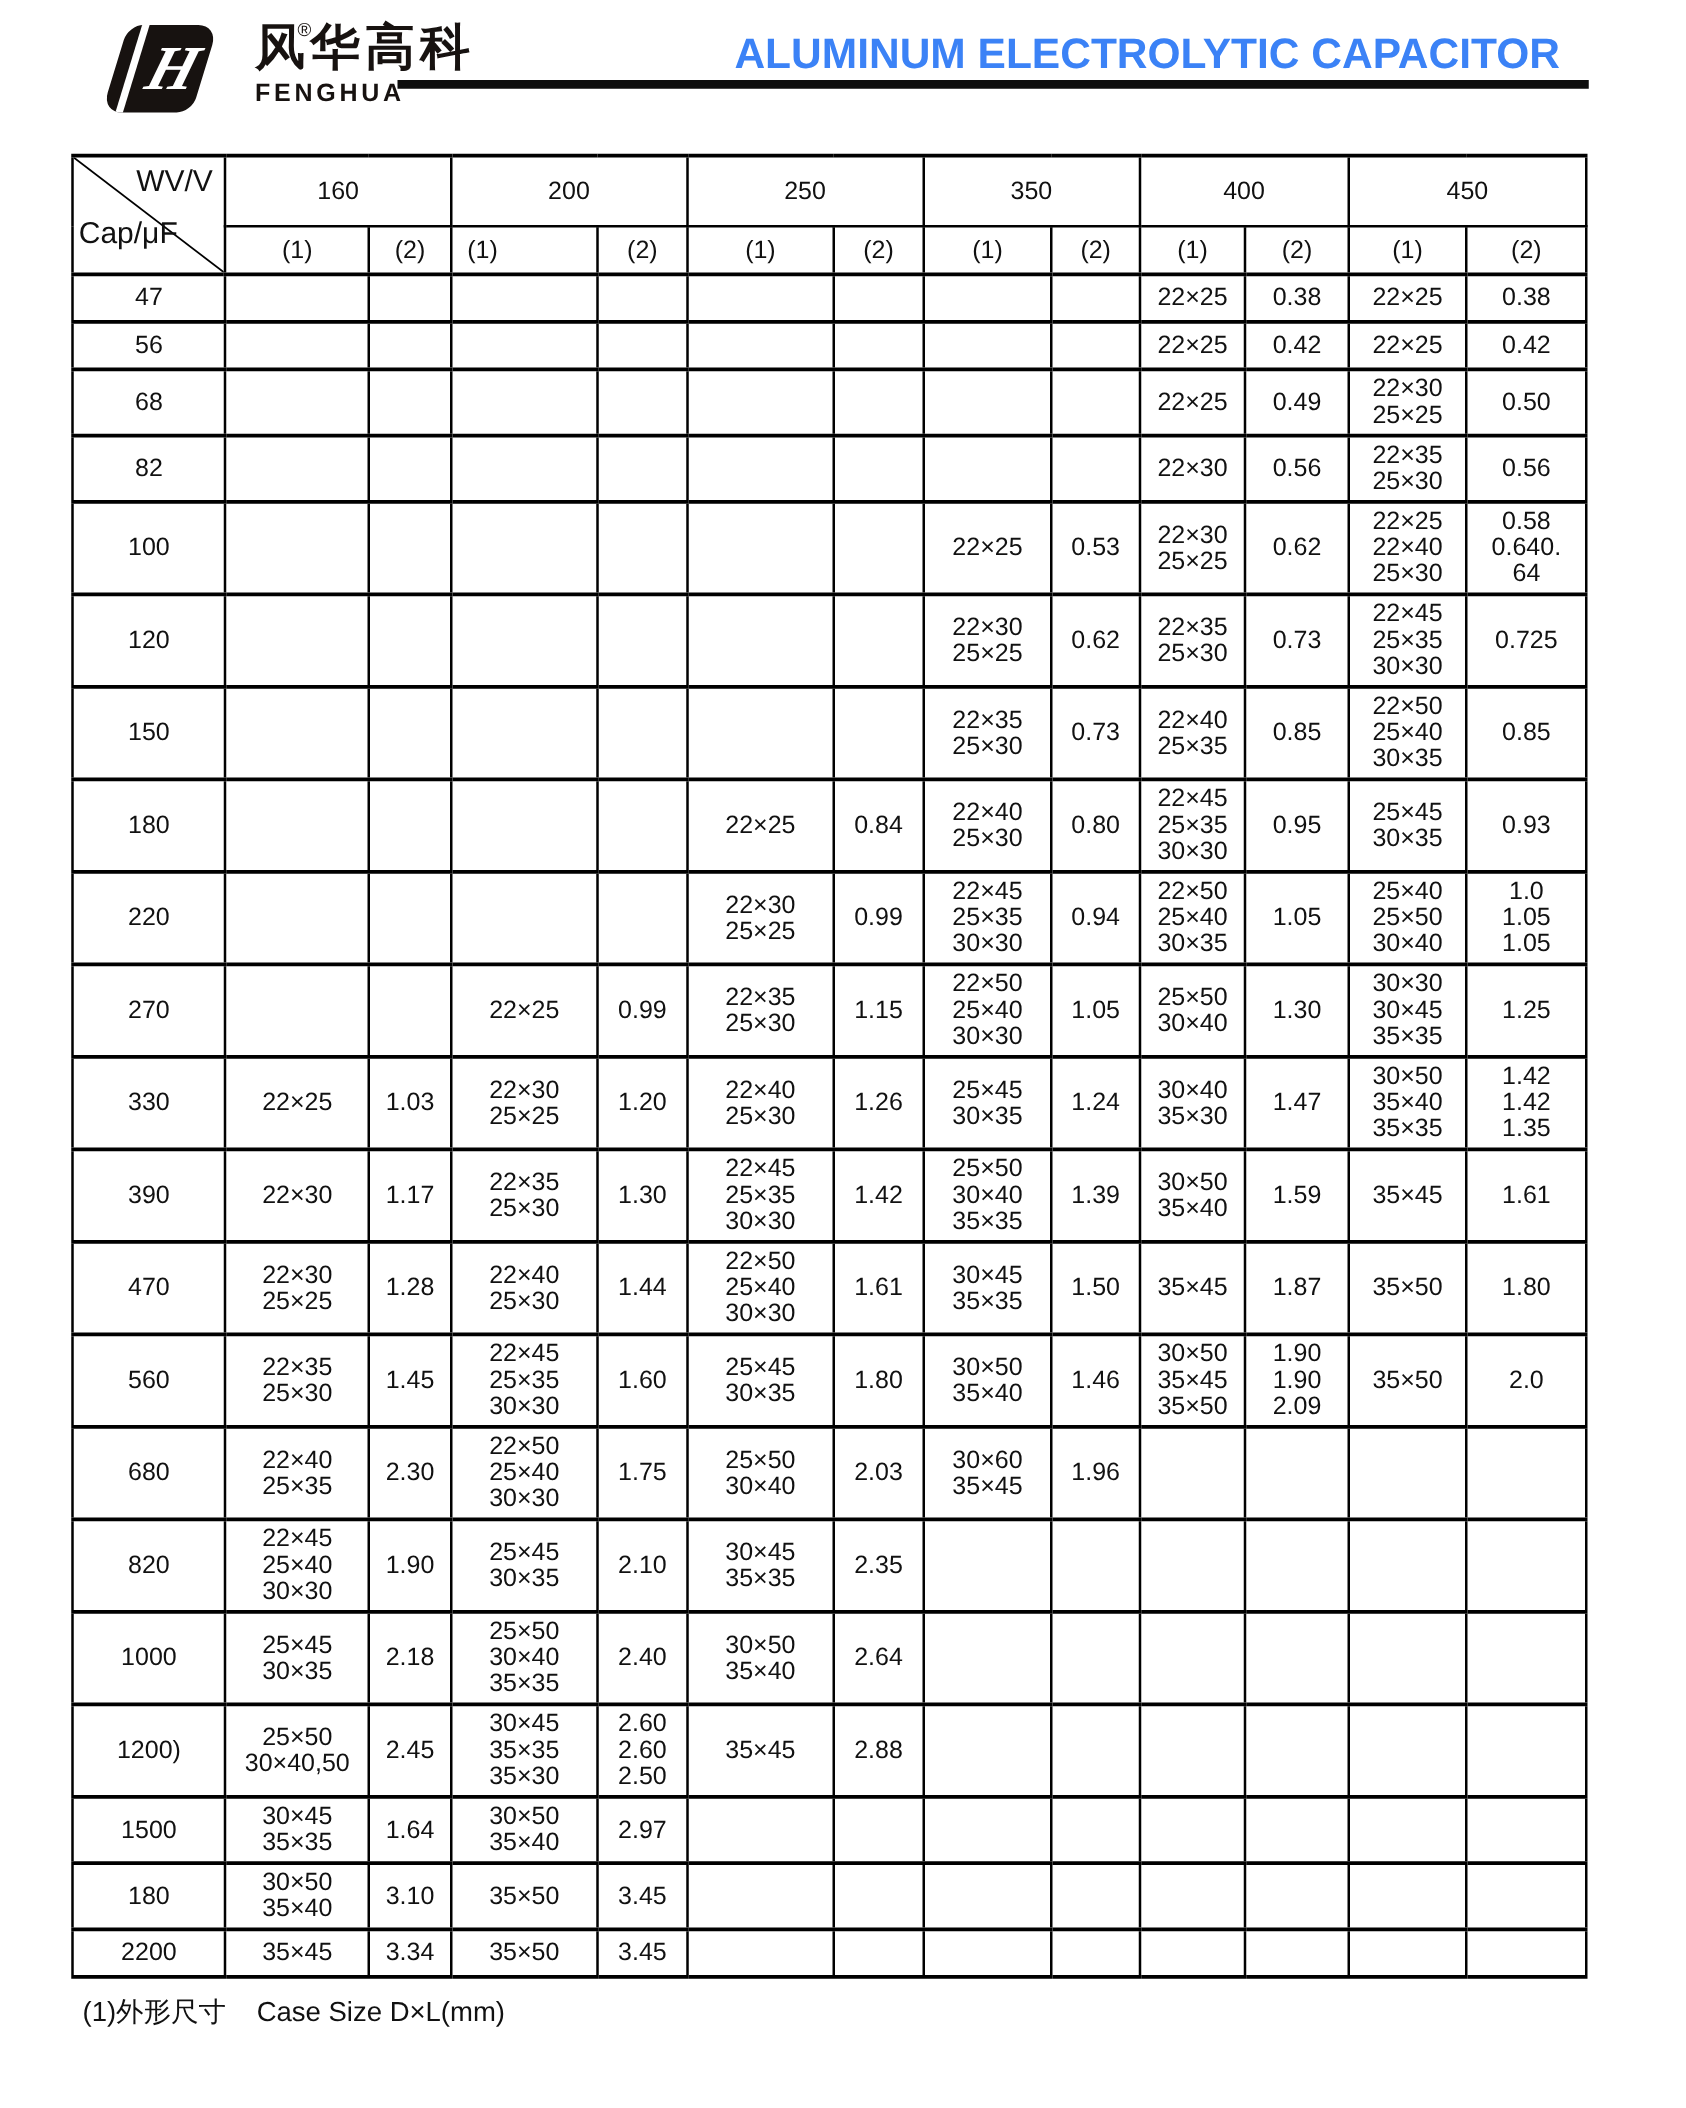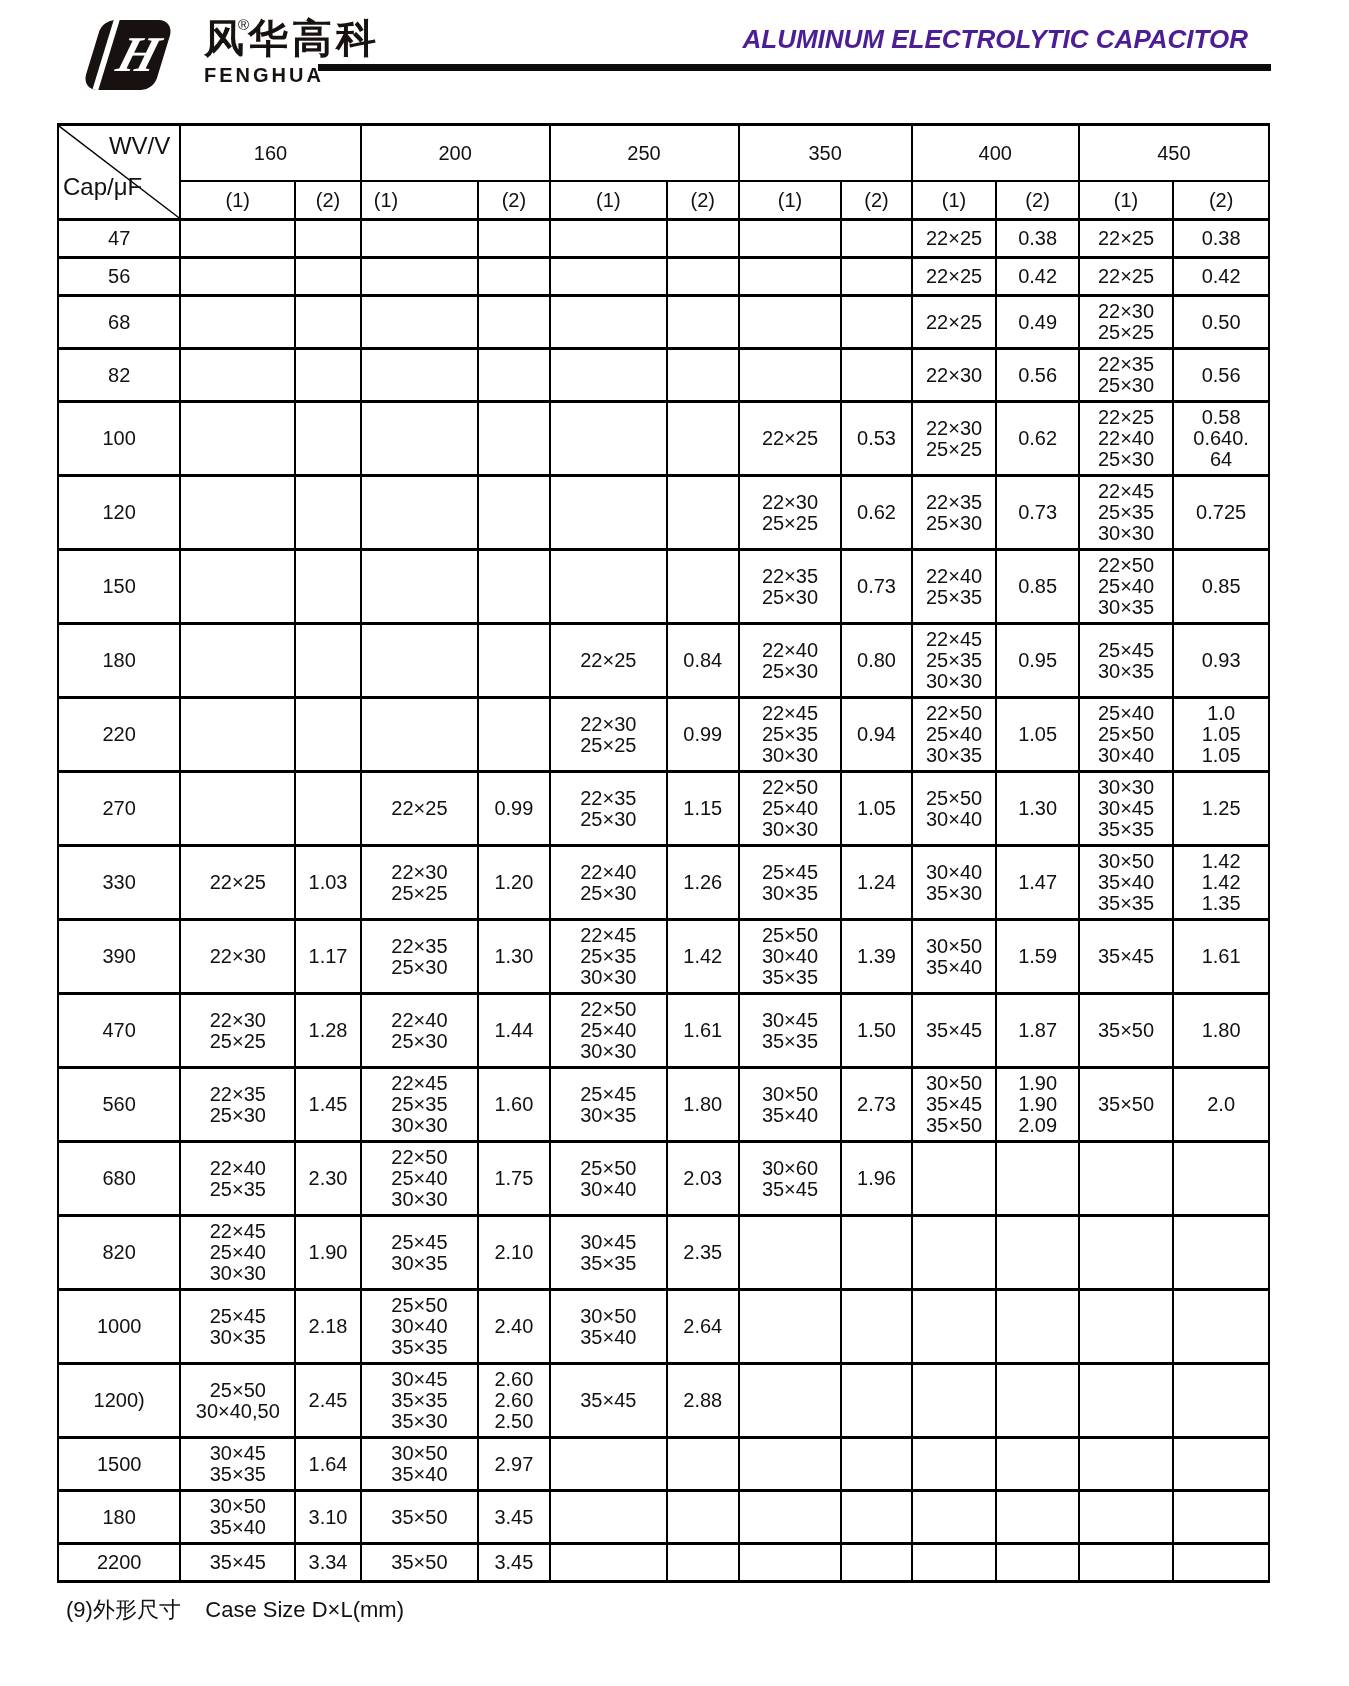--- a/index.html
+++ b/index.html
@@ -44,22 +44,22 @@
   .brand-cn {
     font-size: 40px; font-weight: bold; letter-spacing: 4px;
     color: #171210; line-height: 44px;
   }
   .brand-en {
     font-size: 20px; font-weight: bold; letter-spacing: 3px;
     color: #171210; line-height: 30px; margin-top: 0px;
   }
   .doc-title {
     position: absolute; top: 24px; right: 101px;
-    font-size: 26px; font-weight: bold; letter-spacing: 0px;
-    color: #4c1d95; white-space: nowrap; font-style: italic;
+    font-size: 34px; font-weight: bold; letter-spacing: 0px;
+    color: #3b82f6; white-space: nowrap;
   }
   .title-rule {
     position: absolute; left: 318px; top: 64px;
     width: 953px; height: 7px; background: #0d0d0d;
   }
 
   
   .table-wrap { position: absolute; left: 57px; top: 123px; width: 1213px; }
   table.spec {
     width: 100%;
@@ -422,21 +422,21 @@
             <td>1.45</td>
             <td>22×45
 25×35
 30×30</td>
             <td>1.60</td>
             <td>25×45
 30×35</td>
             <td>1.80</td>
             <td>30×50
 35×40</td>
-            <td>2.73</td>
+            <td>1.46</td>
             <td>30×50
 35×45
 35×50</td>
             <td>1.90
 1.90
 2.09</td>
             <td>35×50</td>
             <td>2.0</td>
           </tr>
           <tr>
@@ -562,17 +562,17 @@
             <td></td>
             <td></td>
             <td></td>
             <td></td>
             <td></td>
           </tr>
         </tbody>
     </table>
 
     <div class="footnotes">
-      <div class="footnote">(9)外形尺寸    Case Size D×L(mm)</div>
+      <div class="footnote">(1)外形尺寸    Case Size D×L(mm)</div>
     </div>
   </div>
 
 </div>
 
 </body></html>

